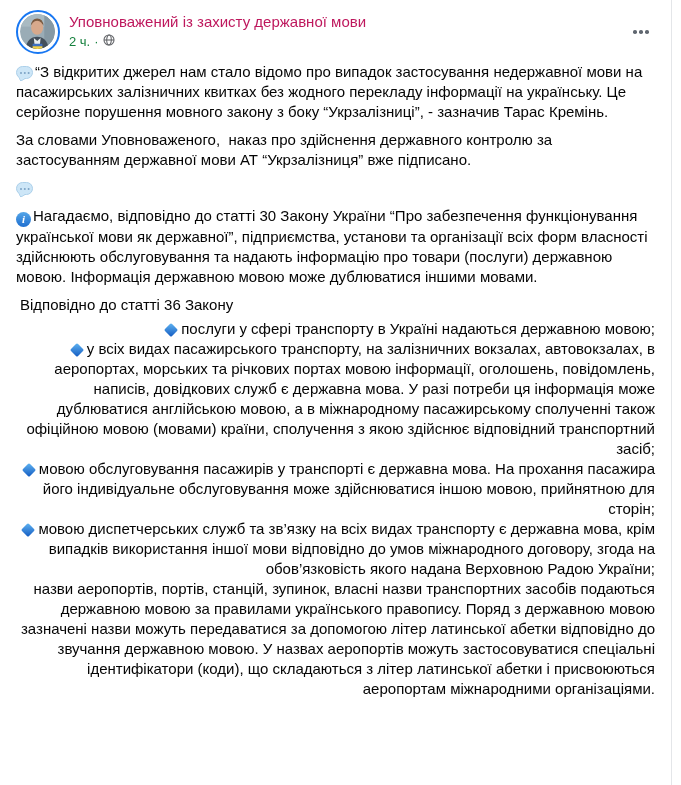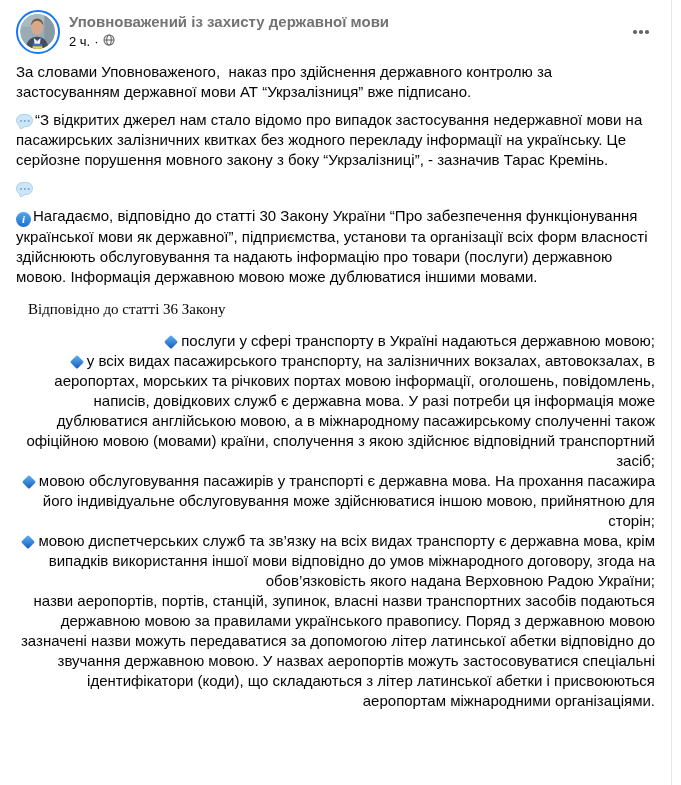--- a/index.html
+++ b/index.html
@@ -12,36 +12,36 @@
 
   
   .header{display:flex; align-items:flex-start; padding:10px 16px 8px; position:relative;}
   .avatar-ring{
     flex:none; width:44px; height:44px; box-sizing:border-box; border-radius:50%;
     border:2.5px solid #1877F2; background:#fff; padding:1.5px; cursor:pointer;
   }
   .avatar-ring svg{display:block; border-radius:50%;}
   .header-info{margin-left:9px; padding-top:2px; min-width:0;}
   .page-name{
-    font-size:15px; font-weight:700; color:#737373; line-height:19px; cursor:pointer;
+    font-size:15px; font-weight:400; color:#be185d; line-height:19px; cursor:pointer;
   }
   .meta{display:flex; align-items:center; gap:4px; margin-top:2px;
-        font-size:13px; color:#000000; line-height:16px;}
+        font-size:13px; color:#15803d; line-height:16px;}
   .meta .globe{display:inline-block; margin-top:1px;}
   .menu-btn{
     position:absolute; right:14px; top:16px; width:32px; height:32px; border:none; background:transparent;
     border-radius:50%; display:flex; align-items:center; justify-content:center; gap:2.5px; cursor:pointer;
   }
   .menu-btn i{width:3.6px; height:3.6px; border-radius:50%; background:#606770; display:block;}
 
   
   .post-body{padding:0 16px; font-size:15px; line-height:20px; color:#050505;}
   .para{margin:0 0 8px; white-space:pre-wrap;}
   .law-block{margin:0;}
-  .law-intro{margin:12px;font-family:Liberation Serif, serif;}
+  .law-intro{margin:4px;}
   .law-item{margin:0;text-align:right;}
 
   
   .exclam{
     color:#E03A2F; font-weight:700; font-size:15px; letter-spacing:0.5px;
     margin-right:2px; font-family:"DejaVu Sans", sans-serif;
   }
   .speech{
     display:inline-block; width:17px; height:13px; box-sizing:border-box;
     background:#CDE6F7; border:1px solid #ACD0EA; border-radius:7px;
@@ -114,23 +114,23 @@
         <i></i>
           <i></i>
           <i></i>
       </span>
     </button>
   </div>
 
   <div class="post-body">
 
 
+    <p class="para"><span class="speech"></span><span>“З відкритих джерел нам стало відомо про випадок застосування недержавної мови на пасажирських залізничних квитках без жодного перекладу інформації на українську. Це серйозне порушення мовного закону з боку “Укрзалізниці”, - зазначив Тарас Кремінь.</span></p>
+
     <p class="para"><span>За словами Уповноваженого,  наказ про здійснення державного контролю за застосуванням державної мови АТ “Укрзалізниця” вже підписано.</span></p>
-
-    <p class="para"><span class="speech"></span><span>“З відкритих джерел нам стало відомо про випадок застосування недержавної мови на пасажирських залізничних квитках без жодного перекладу інформації на українську. Це серйозне порушення мовного закону з боку “Укрзалізниці”, - зазначив Тарас Кремінь.</span></p>
 
     <p class="para"><span class="speech"></span></p>
 
     <p class="para"><span class="info-circle">i</span><span>Нагадаємо, відповідно до статті 30 Закону України “Про забезпечення функціонування української мови як державної”, підприємства, установи та організації всіх форм власності здійснюють обслуговування та надають інформацію про товари (послуги) державною мовою. Інформація державною мовою може дублюватися іншими мовами.</span></p>
 
     <div class="law-block">
       <div class="law-intro">Відповідно до статті 36 Закону</div>
 
       <div class="law-item"><span class="diamond"></span><span>послуги у сфері транспорту в Україні надаються державною мовою;</span></div>
 

